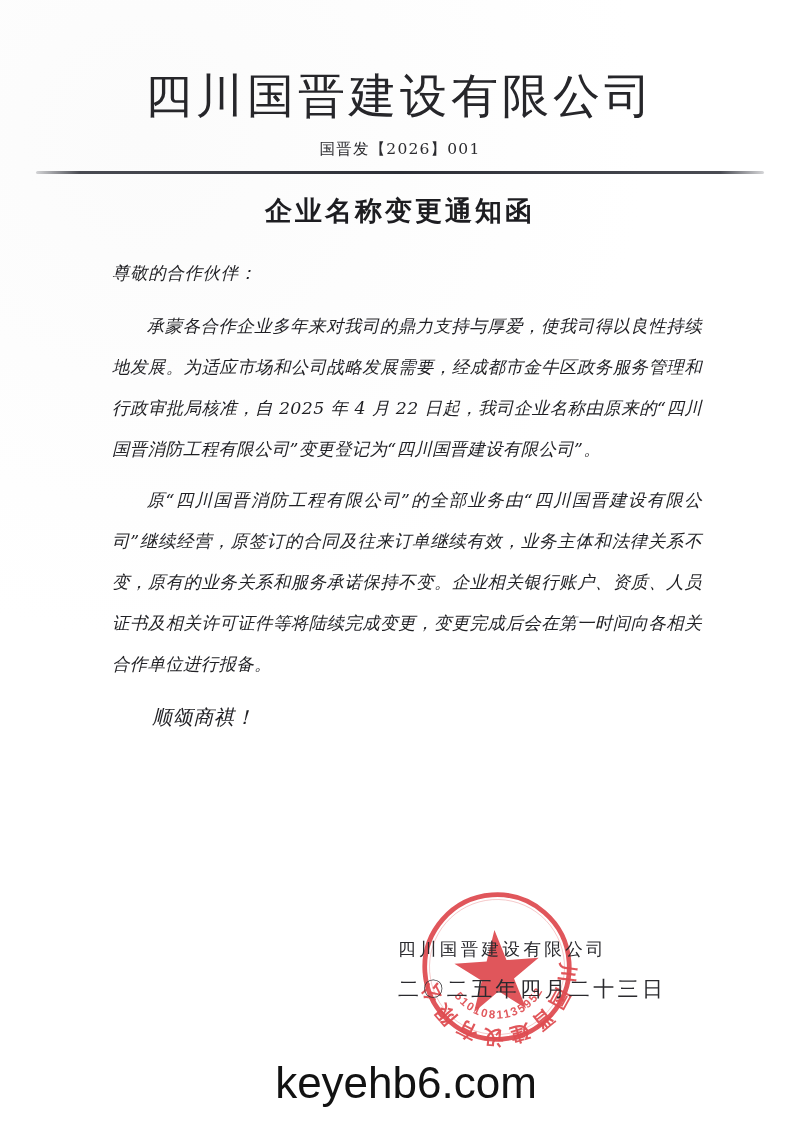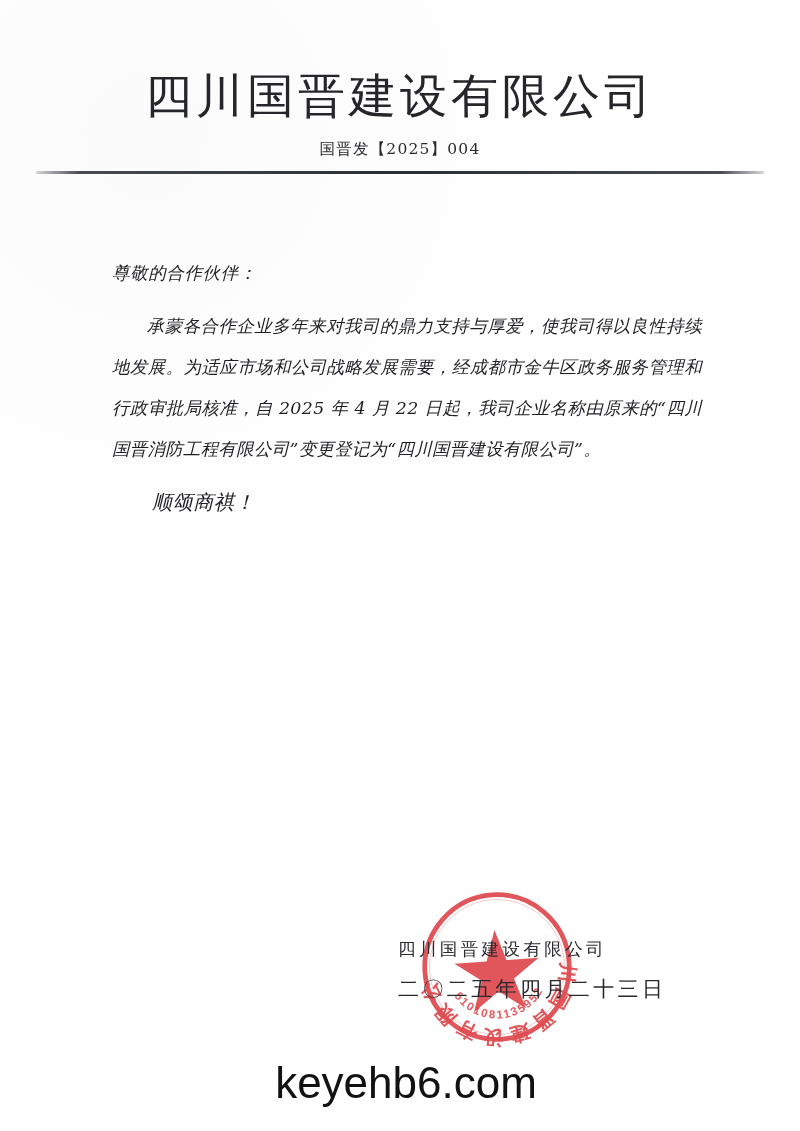--- a/index.html
+++ b/index.html
@@ -165,31 +165,33 @@
     padding-left: 12px;
   }
 </style>
 </head>
 <body>
 
 <div class="page">
 
   <div class="letterhead">
     <div class="company-title">四川国晋建设有限公司</div>
-    <div class="doc-number">国晋发【2025】004</div>
+    <div class="doc-number">国晋发【2026】001</div>
   </div>
 
   <div class="header-rule"></div>
 
+  <div class="doc-title">企业名称变更通知函</div>
 
   <div class="body-block">
     <div class="salutation">尊敬的合作伙伴：</div>
 
     <p class="para">承蒙各合作企业多年来对我司的鼎力支持与厚爱，使我司得以良性持续地发展。为适应市场和公司战略发展需要，经成都市金牛区政务服务管理和行政审批局核准，自 2025 年 4 月 22 日起，我司企业名称由原来的“四川国晋消防工程有限公司”变更登记为“四川国晋建设有限公司”。</p>
 
+    <p class="para">原“四川国晋消防工程有限公司”的全部业务由“四川国晋建设有限公司”继续经营，原签订的合同及往来订单继续有效，业务主体和法律关系不变，原有的业务关系和服务承诺保持不变。企业相关银行账户、资质、人员证书及相关许可证件等将陆续完成变更，变更完成后会在第一时间向各相关合作单位进行报备。</p>
 
 
     <div class="closing">顺颂商祺！</div>
   </div>
 
   <div class="seal">
     <svg viewBox="0 0 200 200" xmlns="http://www.w3.org/2000/svg">
       <defs>
         <path id="sealArc" d="M 100,100 m -74,0 a 74,74 0 1 1 148,0" transform="rotate(178 100 100)"></path>
         <path id="sealArcBottom" d="M 100,100 m -60,0 a 60,60 0 1 0 120,0"></path>

